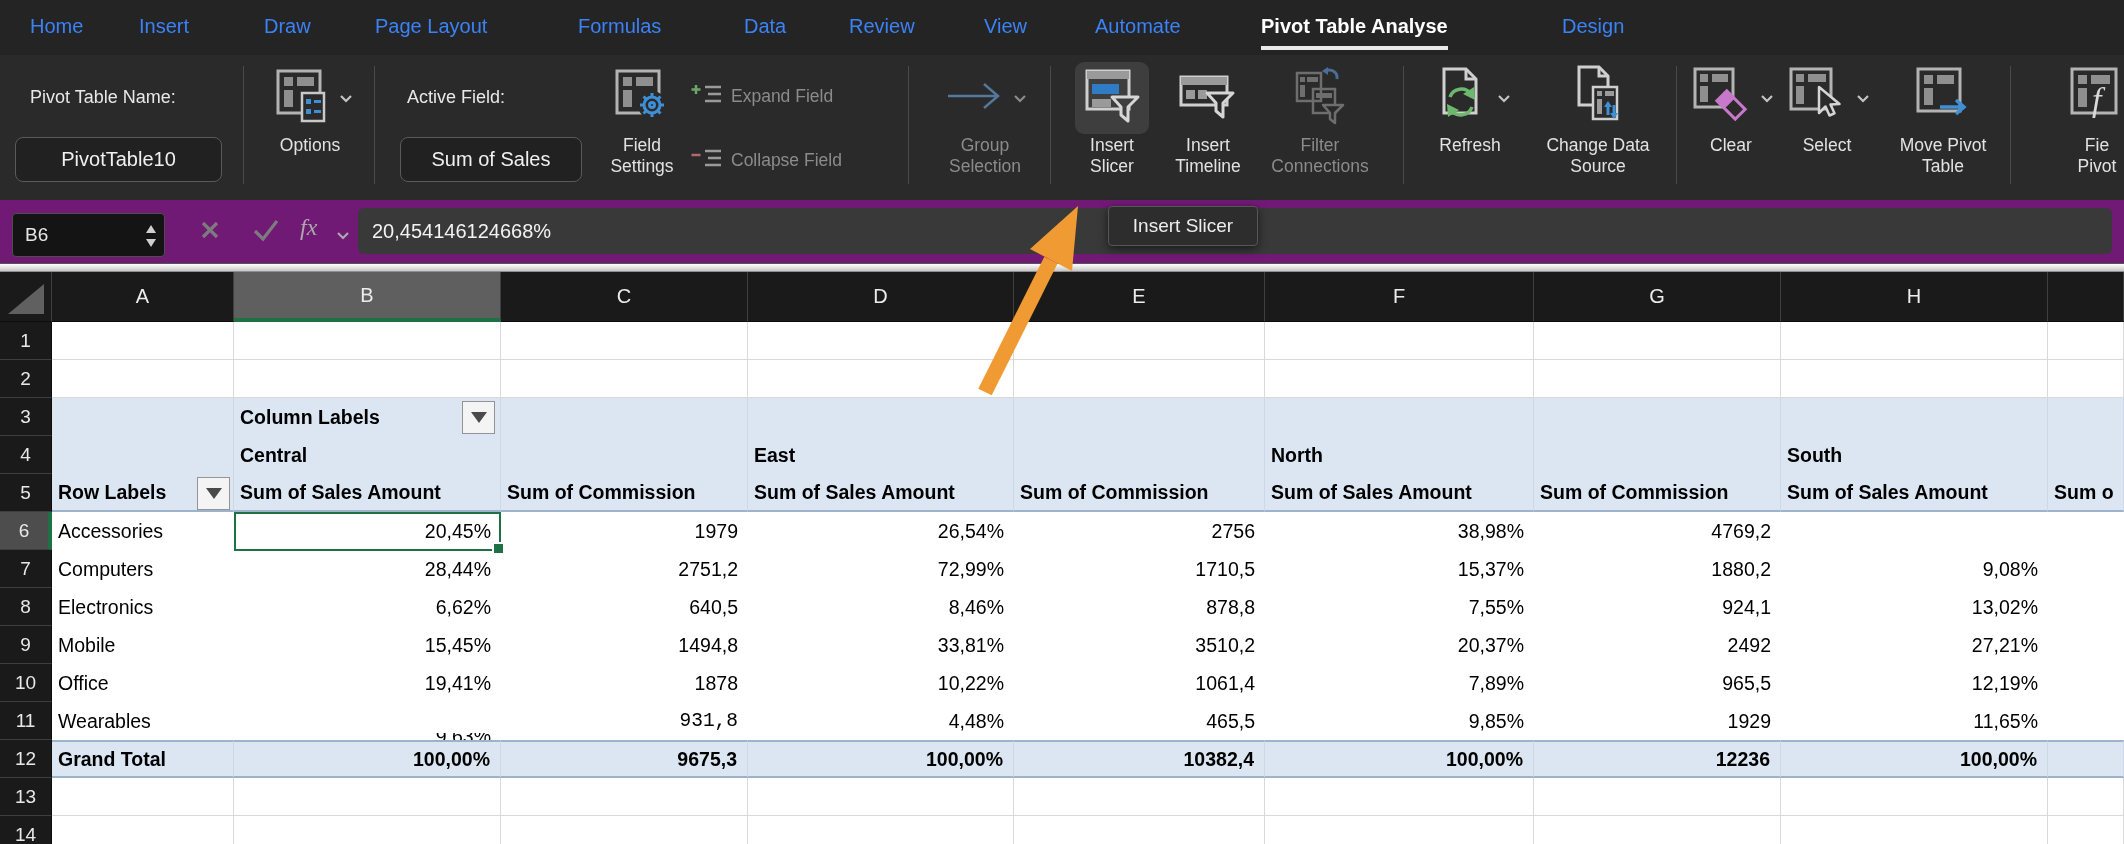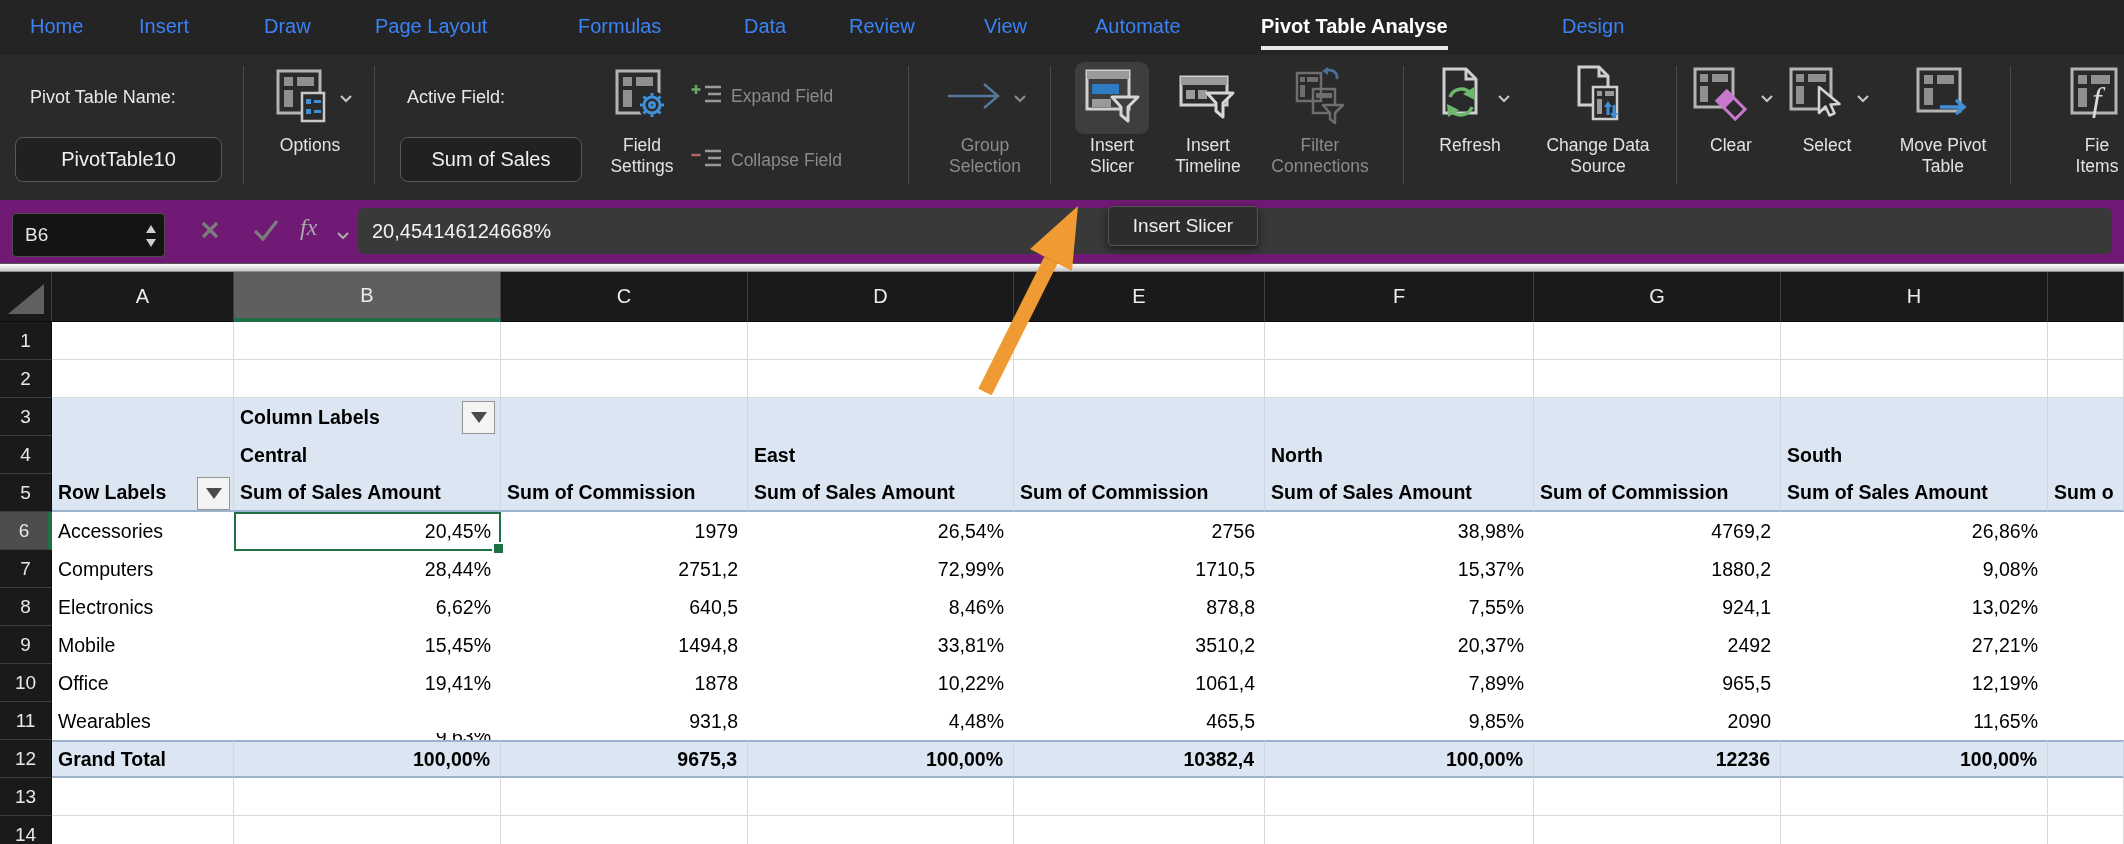--- a/index.html
+++ b/index.html
@@ -340,21 +340,21 @@
     <div class="iconrow">
         <span>
       <svg width="66" height="66" viewBox="0 0 66 66">
         <rect x="8" y="6" width="44" height="44" fill="none" stroke="#b3b3b3" stroke-width="3"></rect>
         <rect x="14" y="12" width="9" height="9" fill="#8f8f8f"></rect>
             <rect x="27" y="12" width="19" height="9" fill="#8f8f8f"></rect>
         <rect x="14" y="25" width="9" height="19" fill="#8f8f8f"></rect>
         <text x="28" y="48" font-size="34" font-style="italic" fill="#d9d9d9" font-family="Liberation Serif,serif">f</text>
       </svg></span>
       </div>
-    <div class="lbl"><span>Fie</span><br><span>Items</span></div>
+    <div class="lbl"><span>Fie</span><br><span>Pivot</span></div>
   </div>
 </div>
 
 <div id="fbar">
   <div id="namebox">
     <span>B6</span>
     <span class="steppers">
       <svg width="14" height="28" viewBox="0 0 14 28">
           <path d="M7 3l5 8H2z" fill="#cfcfcf"></path>
           <path d="M7 25l5-8H2z" fill="#cfcfcf"></path>
@@ -458,21 +458,20 @@
       </div>
       <div class="sheet-row" style="top: 240px;">
         <div class="rh sel">6</div>
         <div class="cell piv al" style="width: 182px;">Accessories</div>
         <div class="cell piv ar" style="width: 267px;">20,45%</div>
         <div class="cell piv ar" style="width: 247px;">1979</div>
         <div class="cell piv ar" style="width: 266px;">26,54%</div>
         <div class="cell piv ar" style="width: 251px;">2756</div>
         <div class="cell piv ar" style="width: 269px;">38,98%</div>
         <div class="cell piv ar" style="width: 247px;">4769,2</div>
-        <div class="cell piv ar" style="width: 267px;">26,86%</div>
         <div class="cell piv" style="width: 76px;"></div>
       </div>
       <div class="sheet-row" style="top: 278px;">
         <div class="rh">7</div>
         <div class="cell piv al" style="width: 182px;">Computers</div>
         <div class="cell piv ar" style="width: 267px;">28,44%</div>
         <div class="cell piv ar" style="width: 247px;">2751,2</div>
         <div class="cell piv ar" style="width: 266px;">72,99%</div>
         <div class="cell piv ar" style="width: 251px;">1710,5</div>
         <div class="cell piv ar" style="width: 269px;">15,37%</div>
@@ -513,25 +512,25 @@
         <div class="cell piv ar" style="width: 251px;">1061,4</div>
         <div class="cell piv ar" style="width: 269px;">7,89%</div>
         <div class="cell piv ar" style="width: 247px;">965,5</div>
         <div class="cell piv ar" style="width: 267px;">12,19%</div>
         <div class="cell piv" style="width: 76px;"></div>
       </div>
       <div class="sheet-row" style="top: 430px;">
         <div class="rh">11</div>
         <div class="cell piv al" style="width: 182px;">Wearables</div>
         <div class="cell piv ar" style="width: 267px; margin-top: 31px;">9,63%</div>
-        <div class="cell piv ar" style="width: 247px;">931,8</div>
+        <div class="cell piv ar" style="width: 247px; font-family: Liberation Mono, monospace;">931,8</div>
         <div class="cell piv ar" style="width: 266px;">4,48%</div>
         <div class="cell piv ar" style="width: 251px;">465,5</div>
         <div class="cell piv ar" style="width: 269px;">9,85%</div>
-        <div class="cell piv ar" style="width: 247px;">2090</div>
+        <div class="cell piv ar" style="width: 247px;">1929</div>
         <div class="cell piv ar" style="width: 267px;">11,65%</div>
         <div class="cell piv" style="width: 76px;"></div>
       </div>
       <div class="sheet-row" style="top: 468px;">
         <div class="rh">12</div>
         <div class="cell blue gt bold al" style="width: 182px;">Grand Total</div>
         <div class="cell blue gt bold ar" style="width: 267px;">100,00%</div>
         <div class="cell blue gt bold ar" style="width: 247px;">9675,3</div>
         <div class="cell blue gt bold ar" style="width: 266px;">100,00%</div>
         <div class="cell blue gt bold ar" style="width: 251px;">10382,4</div>

